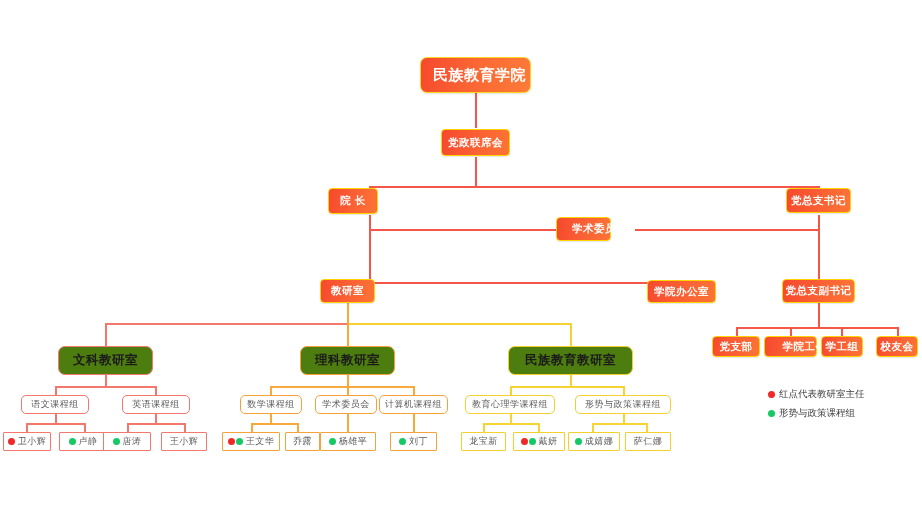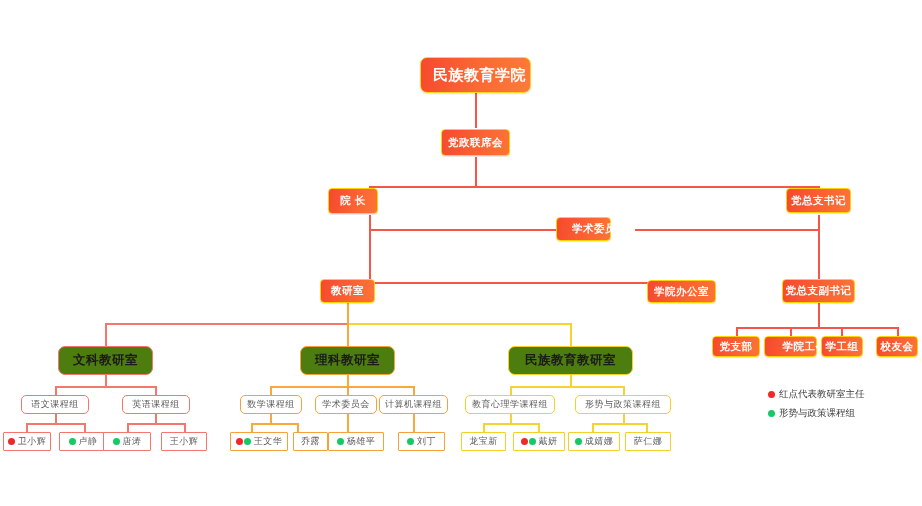--- a/index.html
+++ b/index.html
@@ -72,21 +72,21 @@
   
   .n-person{
     background:#ffffff;
     border-radius:1px;
     color:#5a5a5a;
     font-size:9px;
     gap:3px;
     padding:0 6px;
   }
   .n-person.c-pink{border:1.3px solid #f4776d;}
-  .n-person.c-orange{border:1.3px solid #f6a23c;margin-left:8px;}
+  .n-person.c-orange{border:1.3px solid #f6a23c;}
   .n-person.c-yellow{border:1.3px solid #f3d02c;}
 
   .dots{display:inline-flex;align-items:center;gap:1px;flex:0 0 auto;}
   .dot{width:7px;height:7px;border-radius:50%;display:inline-block;}
   .dot.red{background:#ef2929;}
   .dot.green{background:#17c964;}
 
   
   #legend{position:absolute;left:768px;top:388px;width:150px;}
   #legend .lg-title{font-size:9.5px;color:#3a3a3a;font-weight:bold;margin-bottom:6px;}

